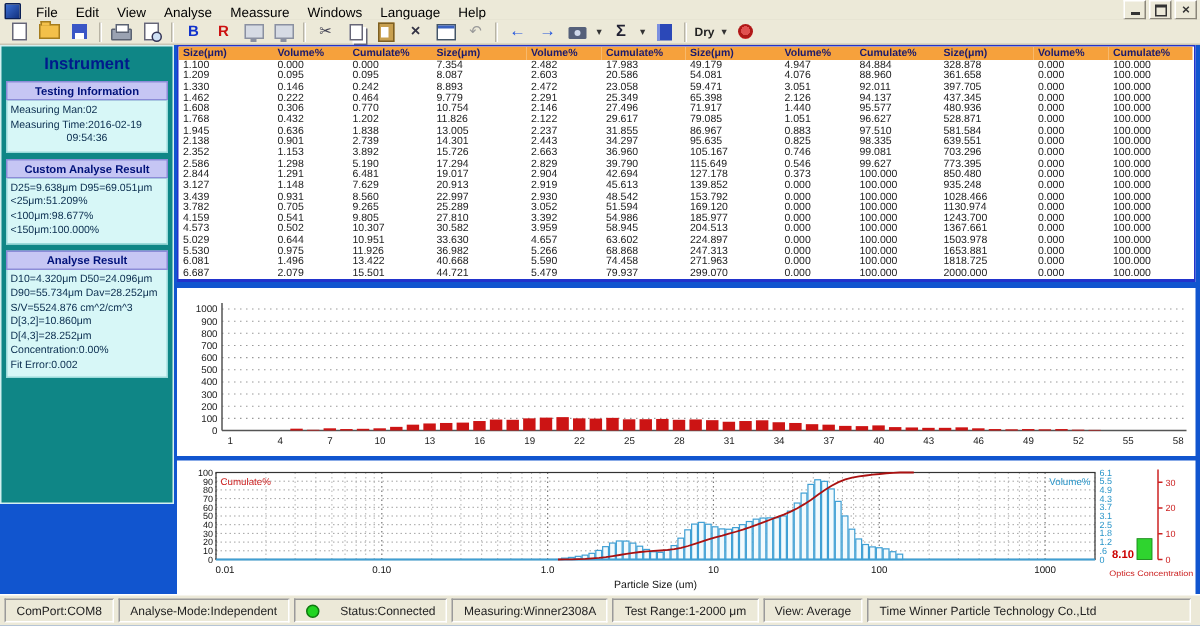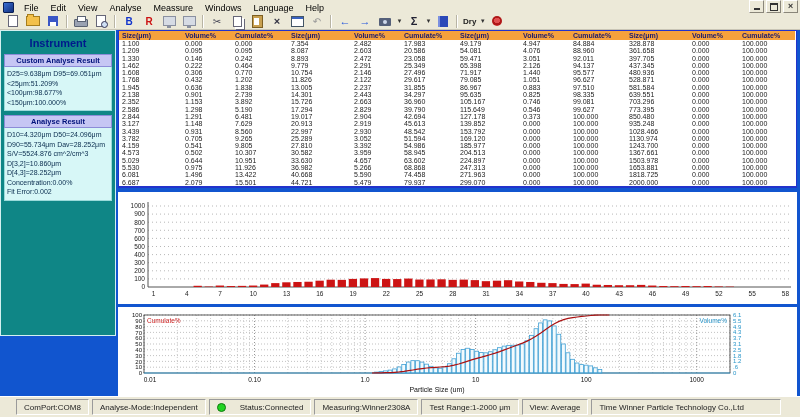--- a/index.html
+++ b/index.html
@@ -71,21 +71,21 @@
     border:1px solid #2233cc;border-bottom:2px solid #2233cc;box-sizing:border-box;overflow:hidden;}
   #grid{display:grid;grid-template-columns:repeat(4, 63px 50px 56px);}
   .th{background:#f6a13c;color:#1a1a6e;font-weight:bold;font-size:7px;line-height:9px;padding-left:3px;white-space:nowrap;}
   .td{font-size:7px;line-height:7.3px;padding-left:3px;color:#222;white-space:nowrap;}
   
   #mid-panel{position:absolute;left:118px;top:192px;width:679px;height:112px;background:#fff;}
   #bot-panel{position:absolute;left:118px;top:307px;width:679px;height:89px;background:#fff;}
   #gauge-box{position:absolute;left:620px;top:0;width:59px;height:89px;}
   
   #statusbar{position:absolute;left:0;bottom:0;width:800px;height:21px;background:#ece9d8;
-    border-top:1px solid #fff;display:flex;align-items:center;padding:0 16px;box-sizing:border-box;margin-top:12px;}
+    border-top:1px solid #fff;display:flex;align-items:center;padding:0 3px;box-sizing:border-box;margin-top:12px;}
   .seg{height:14px;display:flex;align-items:center;border:1px solid;border-color:#9a9a9a #fff #fff #9a9a9a;
     font-size:8px;color:#222;padding:0 7px;margin-right:3px;white-space:nowrap;}
   .seg.fill{flex:1;}
   .led{width:7px;height:7px;border-radius:50%;background:#22d422;border:1px solid #0f7a0f;margin-right:14px;}
 </style>
 </head>
 <body>
 
 <div id="menubar">
   <span id="app-icon"></span>
@@ -178,20 +178,28 @@
     <span class="tbtn">
       <span class="ic-seal"></span>
     </span>
   </div>
 
 <div id="main-bg"></div>
 
 <div id="sidebar">
   <span id="sidebar-title">Instrument</span>
   <div id="sidebar-sections">
+      <div class="sb-sec">
+        <div class="sb-head">Testing Information</div>
+        <div class="sb-body">
+          <p class="sb-line">Measuring Man:02</p>
+          <p class="sb-line">Measuring Time:2016-02-19</p>
+          <p class="sb-line ctr">09:54:36</p>
+        </div>
+      </div>
       <div class="sb-sec">
         <div class="sb-head">Custom Analyse Result</div>
         <div class="sb-body">
           <p class="sb-line">D25=9.638μm  D95=69.051μm</p>
           <p class="sb-line">&lt;25μm:51.209%</p>
           <p class="sb-line">&lt;100μm:98.677%</p>
           <p class="sb-line">&lt;150μm:100.000%</p>
         </div>
       </div>
       <div class="sb-sec">
@@ -555,20 +563,34 @@
       <text x="467.9051724137931" y="104" fill="#222" font-size="6.5" text-anchor="middle" font-family="&quot;Liberation Sans&quot;,&quot;DejaVu Sans&quot;,sans-serif" font-weight="normal">40</text>
       <text x="501.16379310344826" y="104" fill="#222" font-size="6.5" text-anchor="middle" font-family="&quot;Liberation Sans&quot;,&quot;DejaVu Sans&quot;,sans-serif" font-weight="normal">43</text>
       <text x="534.4224137931035" y="104" fill="#222" font-size="6.5" text-anchor="middle" font-family="&quot;Liberation Sans&quot;,&quot;DejaVu Sans&quot;,sans-serif" font-weight="normal">46</text>
       <text x="567.6810344827586" y="104" fill="#222" font-size="6.5" text-anchor="middle" font-family="&quot;Liberation Sans&quot;,&quot;DejaVu Sans&quot;,sans-serif" font-weight="normal">49</text>
       <text x="600.9396551724138" y="104" fill="#222" font-size="6.5" text-anchor="middle" font-family="&quot;Liberation Sans&quot;,&quot;DejaVu Sans&quot;,sans-serif" font-weight="normal">52</text>
       <text x="634.198275862069" y="104" fill="#222" font-size="6.5" text-anchor="middle" font-family="&quot;Liberation Sans&quot;,&quot;DejaVu Sans&quot;,sans-serif" font-weight="normal">55</text>
       <text x="667.4568965517242" y="104" fill="#222" font-size="6.5" text-anchor="middle" font-family="&quot;Liberation Sans&quot;,&quot;DejaVu Sans&quot;,sans-serif" font-weight="normal">58</text>
     </svg></div>
 
 <div id="bot-panel">
+  <div id="gauge-box"><svg width="59" height="89" viewBox="0 0 59 89">
+        <line x1="34" y1="6" x2="34" y2="66" stroke="#cc2222" stroke-width="1"></line>
+        <line x1="34" y1="66" x2="37" y2="66" stroke="#cc2222" stroke-width="1"></line>
+        <text x="39" y="68.2" fill="#cc2222" font-size="6" text-anchor="start" font-family="&quot;Liberation Sans&quot;,&quot;DejaVu Sans&quot;,sans-serif" font-weight="normal">0</text>
+        <line x1="34" y1="48.85714285714286" x2="37" y2="48.85714285714286" stroke="#cc2222" stroke-width="1"></line>
+        <text x="39" y="51.057142857142864" fill="#cc2222" font-size="6" text-anchor="start" font-family="&quot;Liberation Sans&quot;,&quot;DejaVu Sans&quot;,sans-serif" font-weight="normal">10</text>
+        <line x1="34" y1="31.714285714285715" x2="37" y2="31.714285714285715" stroke="#cc2222" stroke-width="1"></line>
+        <text x="39" y="33.91428571428572" fill="#cc2222" font-size="6" text-anchor="start" font-family="&quot;Liberation Sans&quot;,&quot;DejaVu Sans&quot;,sans-serif" font-weight="normal">20</text>
+        <line x1="34" y1="14.571428571428577" x2="37" y2="14.571428571428577" stroke="#cc2222" stroke-width="1"></line>
+        <text x="39" y="16.771428571428576" fill="#cc2222" font-size="6" text-anchor="start" font-family="&quot;Liberation Sans&quot;,&quot;DejaVu Sans&quot;,sans-serif" font-weight="normal">30</text>
+        <rect x="20" y="52.114285714285714" width="10" height="13.885714285714286" fill="#2fd42f" stroke="#1a8a1a" stroke-width="0.6"></rect>
+        <text x="18" y="65" fill="#cc0000" font-size="7.5" text-anchor="end" font-family="&quot;Liberation Sans&quot;,&quot;DejaVu Sans&quot;,sans-serif" font-weight="bold">8.10</text>
+        <text x="29.5" y="77" fill="#cc2222" font-size="5.3" text-anchor="middle" font-family="&quot;Liberation Sans&quot;,&quot;DejaVu Sans&quot;,sans-serif" font-weight="normal" textLength="56" lengthAdjust="spacingAndGlyphs">Optics Concentration</text>
+      </svg></div>
 <svg width="679" height="89" viewBox="0 0 679 89">
       <line x1="26" y1="60.2" x2="612" y2="60.2" stroke="#999" stroke-width="0.6" stroke-dasharray="1,2"></line>
       <line x1="26" y1="54.4" x2="612" y2="54.4" stroke="#999" stroke-width="0.6" stroke-dasharray="1,2"></line>
       <line x1="26" y1="48.6" x2="612" y2="48.6" stroke="#999" stroke-width="0.6" stroke-dasharray="1,2"></line>
       <line x1="26" y1="42.8" x2="612" y2="42.8" stroke="#999" stroke-width="0.6" stroke-dasharray="1,2"></line>
       <line x1="26" y1="37" x2="612" y2="37" stroke="#999" stroke-width="0.6" stroke-dasharray="1,2"></line>
       <line x1="26" y1="31.200000000000003" x2="612" y2="31.200000000000003" stroke="#999" stroke-width="0.6" stroke-dasharray="1,2"></line>
       <line x1="26" y1="25.400000000000006" x2="612" y2="25.400000000000006" stroke="#999" stroke-width="0.6" stroke-dasharray="1,2"></line>
       <line x1="26" y1="19.599999999999994" x2="612" y2="19.599999999999994" stroke="#999" stroke-width="0.6" stroke-dasharray="1,2"></line>
       <line x1="26" y1="13.799999999999997" x2="612" y2="13.799999999999997" stroke="#999" stroke-width="0.6" stroke-dasharray="1,2"></line>

